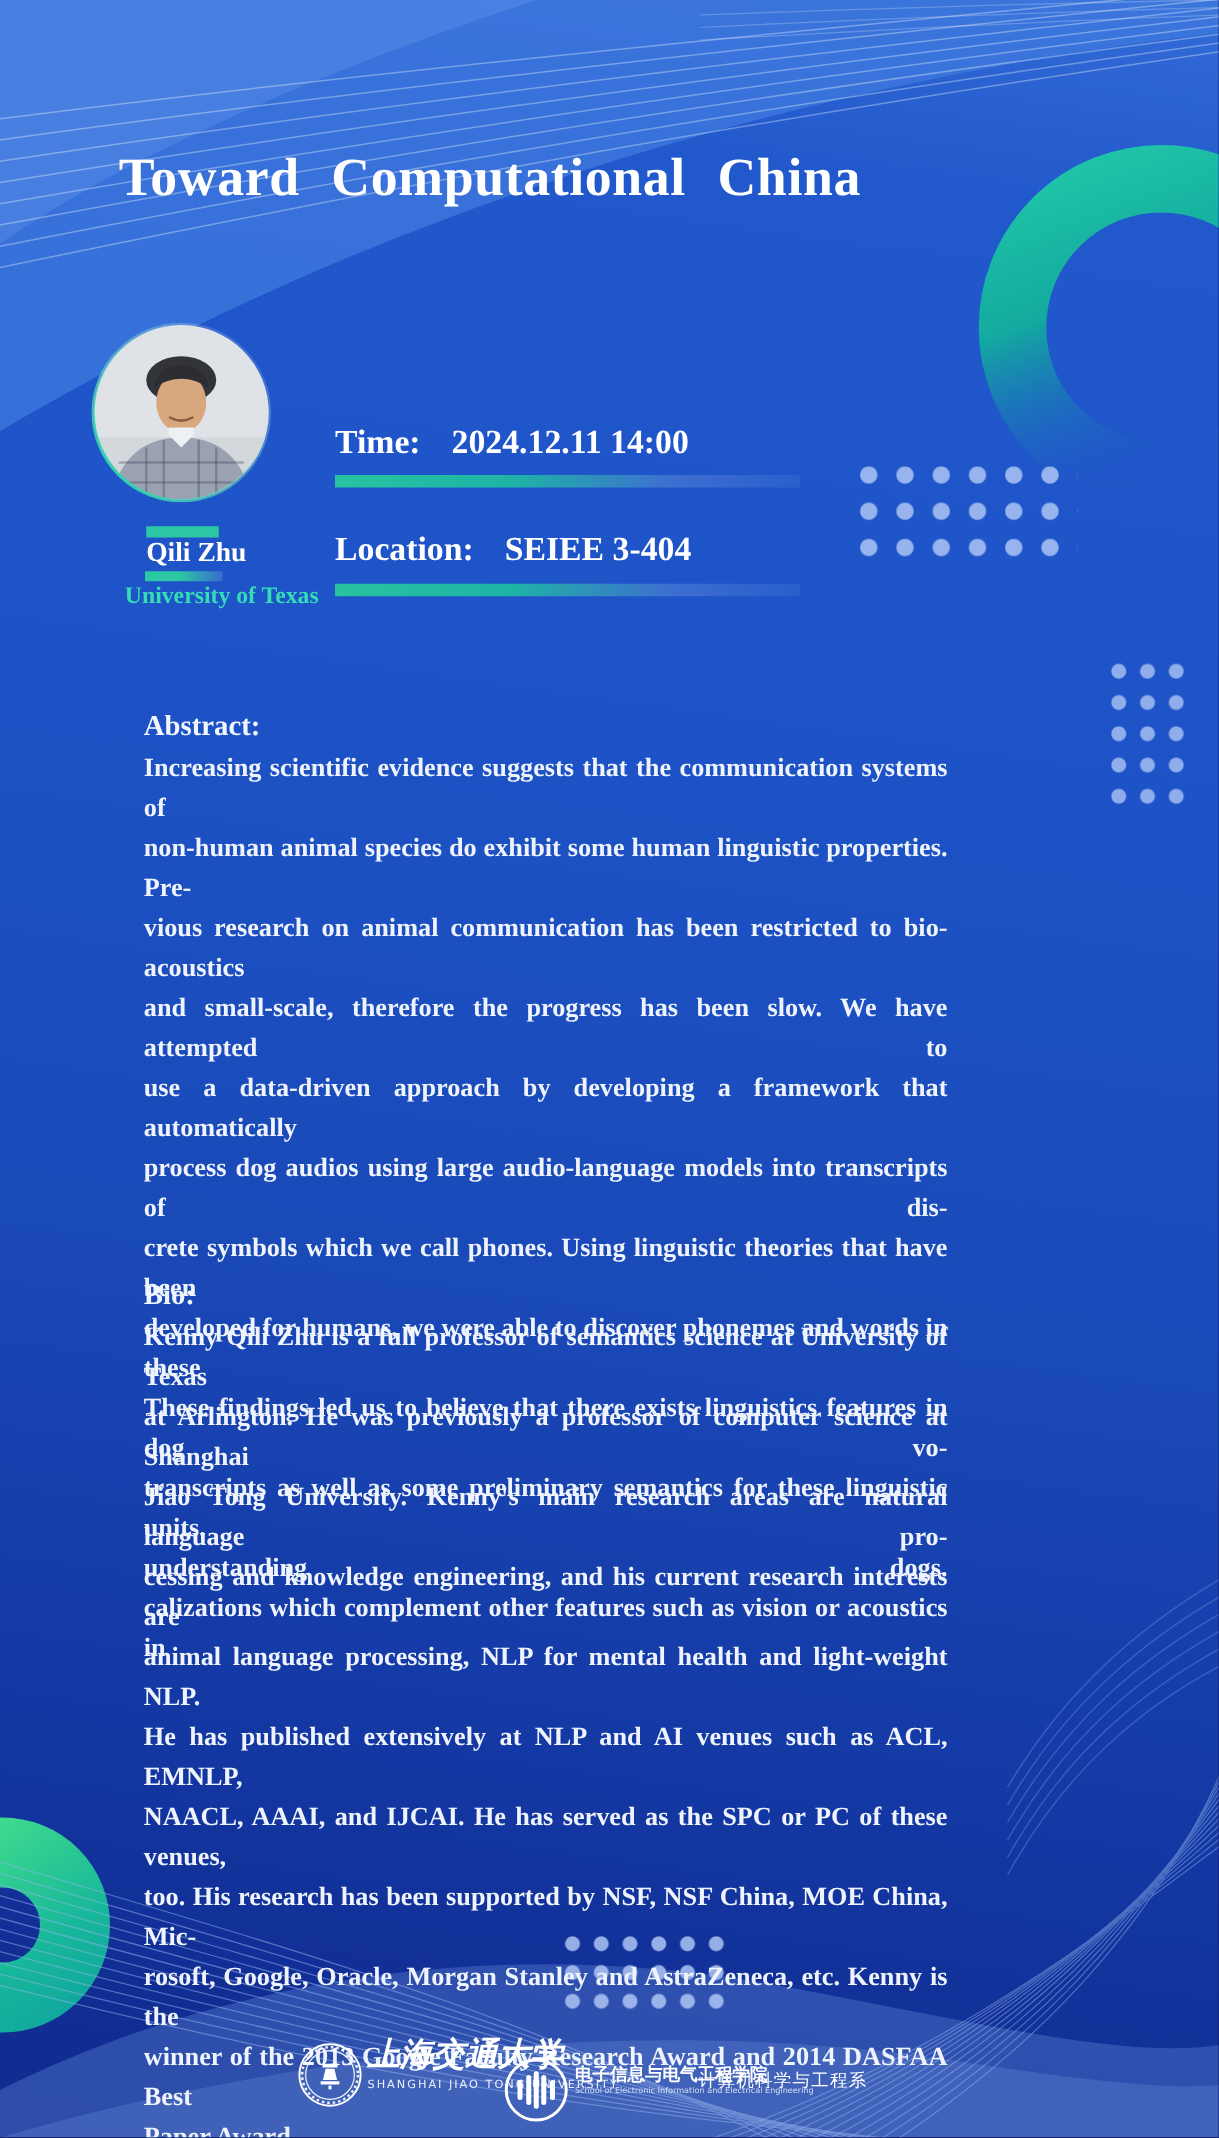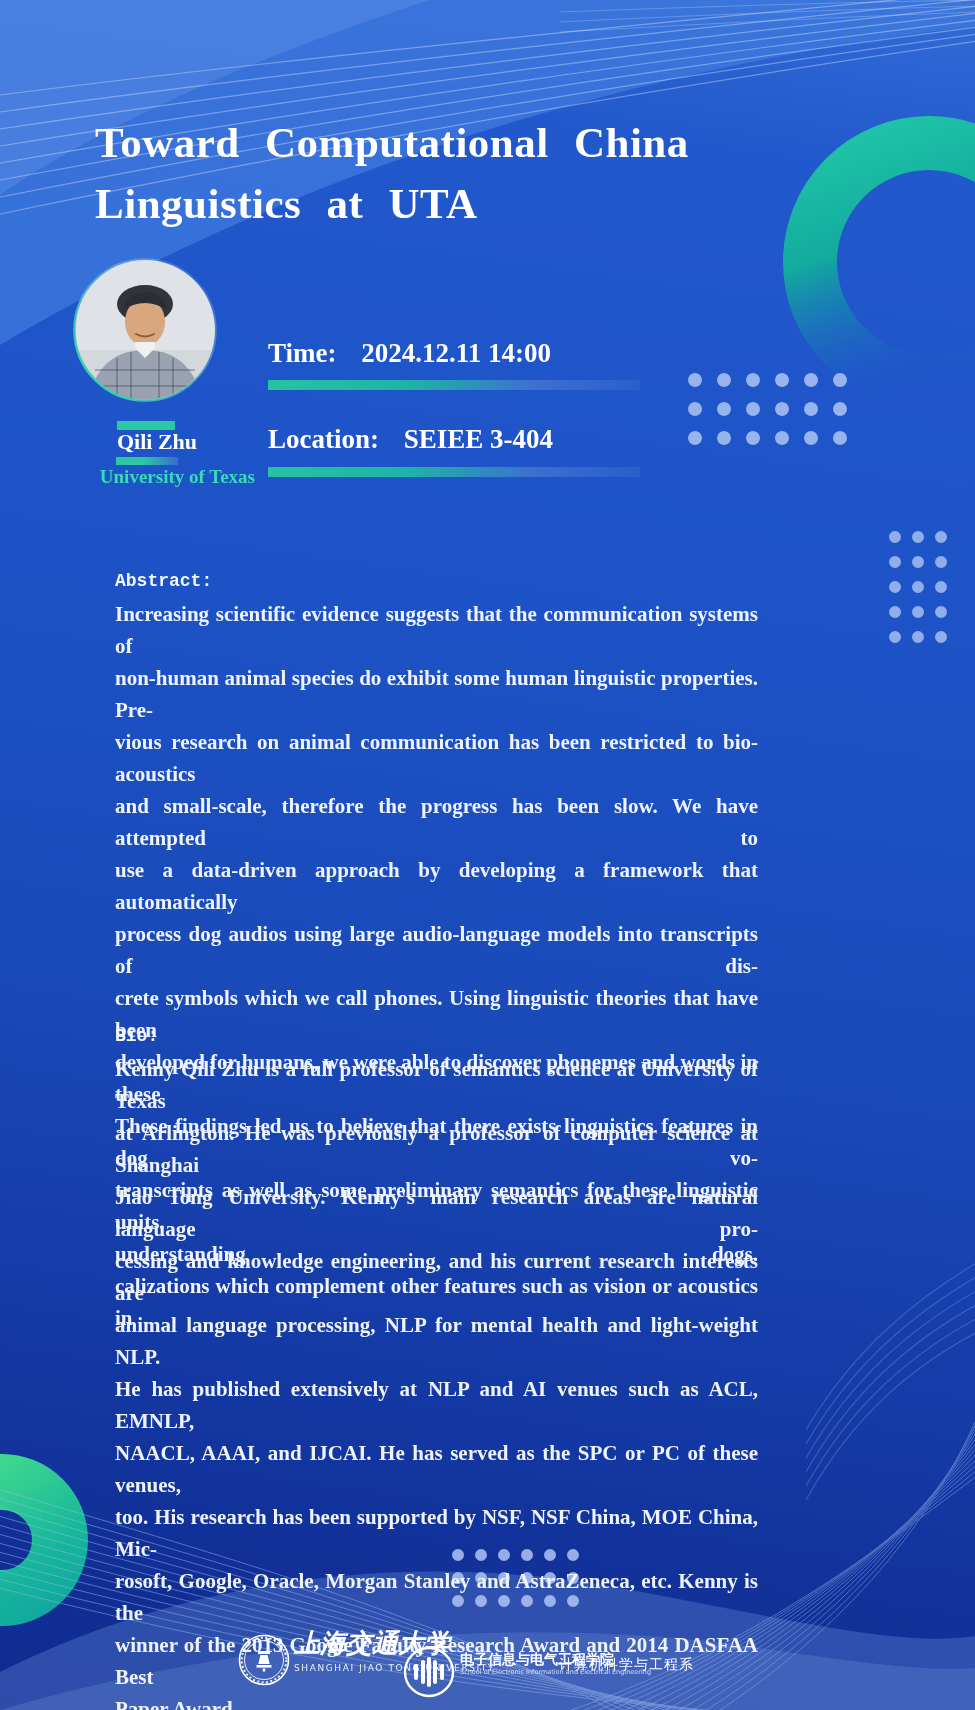--- a/index.html
+++ b/index.html
@@ -39,21 +39,21 @@
   .location-row{top:424px;}
   .info-label{margin-right:18px;}
   .info-bar{position:absolute;left:268px;width:372px;height:10px;
     background:linear-gradient(90deg,#27c3a0 0%,#1fb3a6 38%,rgba(120,160,225,.35) 72%,rgba(120,160,225,.12) 100%);}
   .time-bar{top:380px;}
   .location-bar{top:467px;}
   
   .block{position:absolute;left:115px;width:643px;}
   .abstract-block{top:566px;}
   .bio-block{top:1021px;}
-  .block-heading{font-size:18px;font-weight:700;line-height:30px;color:#f2f6fd;margin-bottom:2px;font-family:Liberation Mono, monospace;}
+  .block-heading{font-size:23px;font-weight:700;line-height:30px;color:#f2f6fd;margin-bottom:2px;}
   .block-body{font-size:21px;font-weight:700;color:#eef3fc;}
   .tline{line-height:32px;text-align:justify;text-align-last:justify;}
   .block-body .tline:last-child{text-align-last:left;}
   
   .footer{position:absolute;left:0;top:1625px;width:975px;height:85px;}
   .sjtu-logo{position:absolute;left:238px;top:9px;width:52px;height:52px;}
   .sjtu-cn{position:absolute;left:294px;top:1px;width:130px;font-size:26px;font-weight:700;font-style:italic;
     color:#ffffff;font-family:"DejaVu Serif",serif;white-space:nowrap;}
   .sjtu-en{position:absolute;left:294px;top:38px;font-size:9px;letter-spacing:1.6px;color:#eaf0fb;
     font-family:"DejaVu Sans","Liberation Sans",sans-serif;white-space:nowrap;}
@@ -152,21 +152,20 @@
       <path d="M714,1714 C830,1638 928,1536 982,1406"></path>
     </g>
   </svg>
 
   <div class="dots dots-a"></div>
   <div class="dots dots-b"></div>
   <div class="dots dots-c"></div>
 
   <h1 class="title">
     <span>Toward Computational China</span><br>
-    <span>Linguistics at UTA</span>
   </h1>
 
   <div class="avatar">
     <svg viewBox="0 0 144 144" width="144" height="144" xmlns="http://www.w3.org/2000/svg" aria-hidden="true">
       <defs>
         <clipPath id="avClip">
             <circle cx="72" cy="72" r="70"></circle>
           </clipPath>
         <linearGradient id="avRing" gradientUnits="userSpaceOnUse" x1="18" y1="128" x2="122" y2="22">
           <stop offset="0" stop-color="#2bd3ac"></stop>

